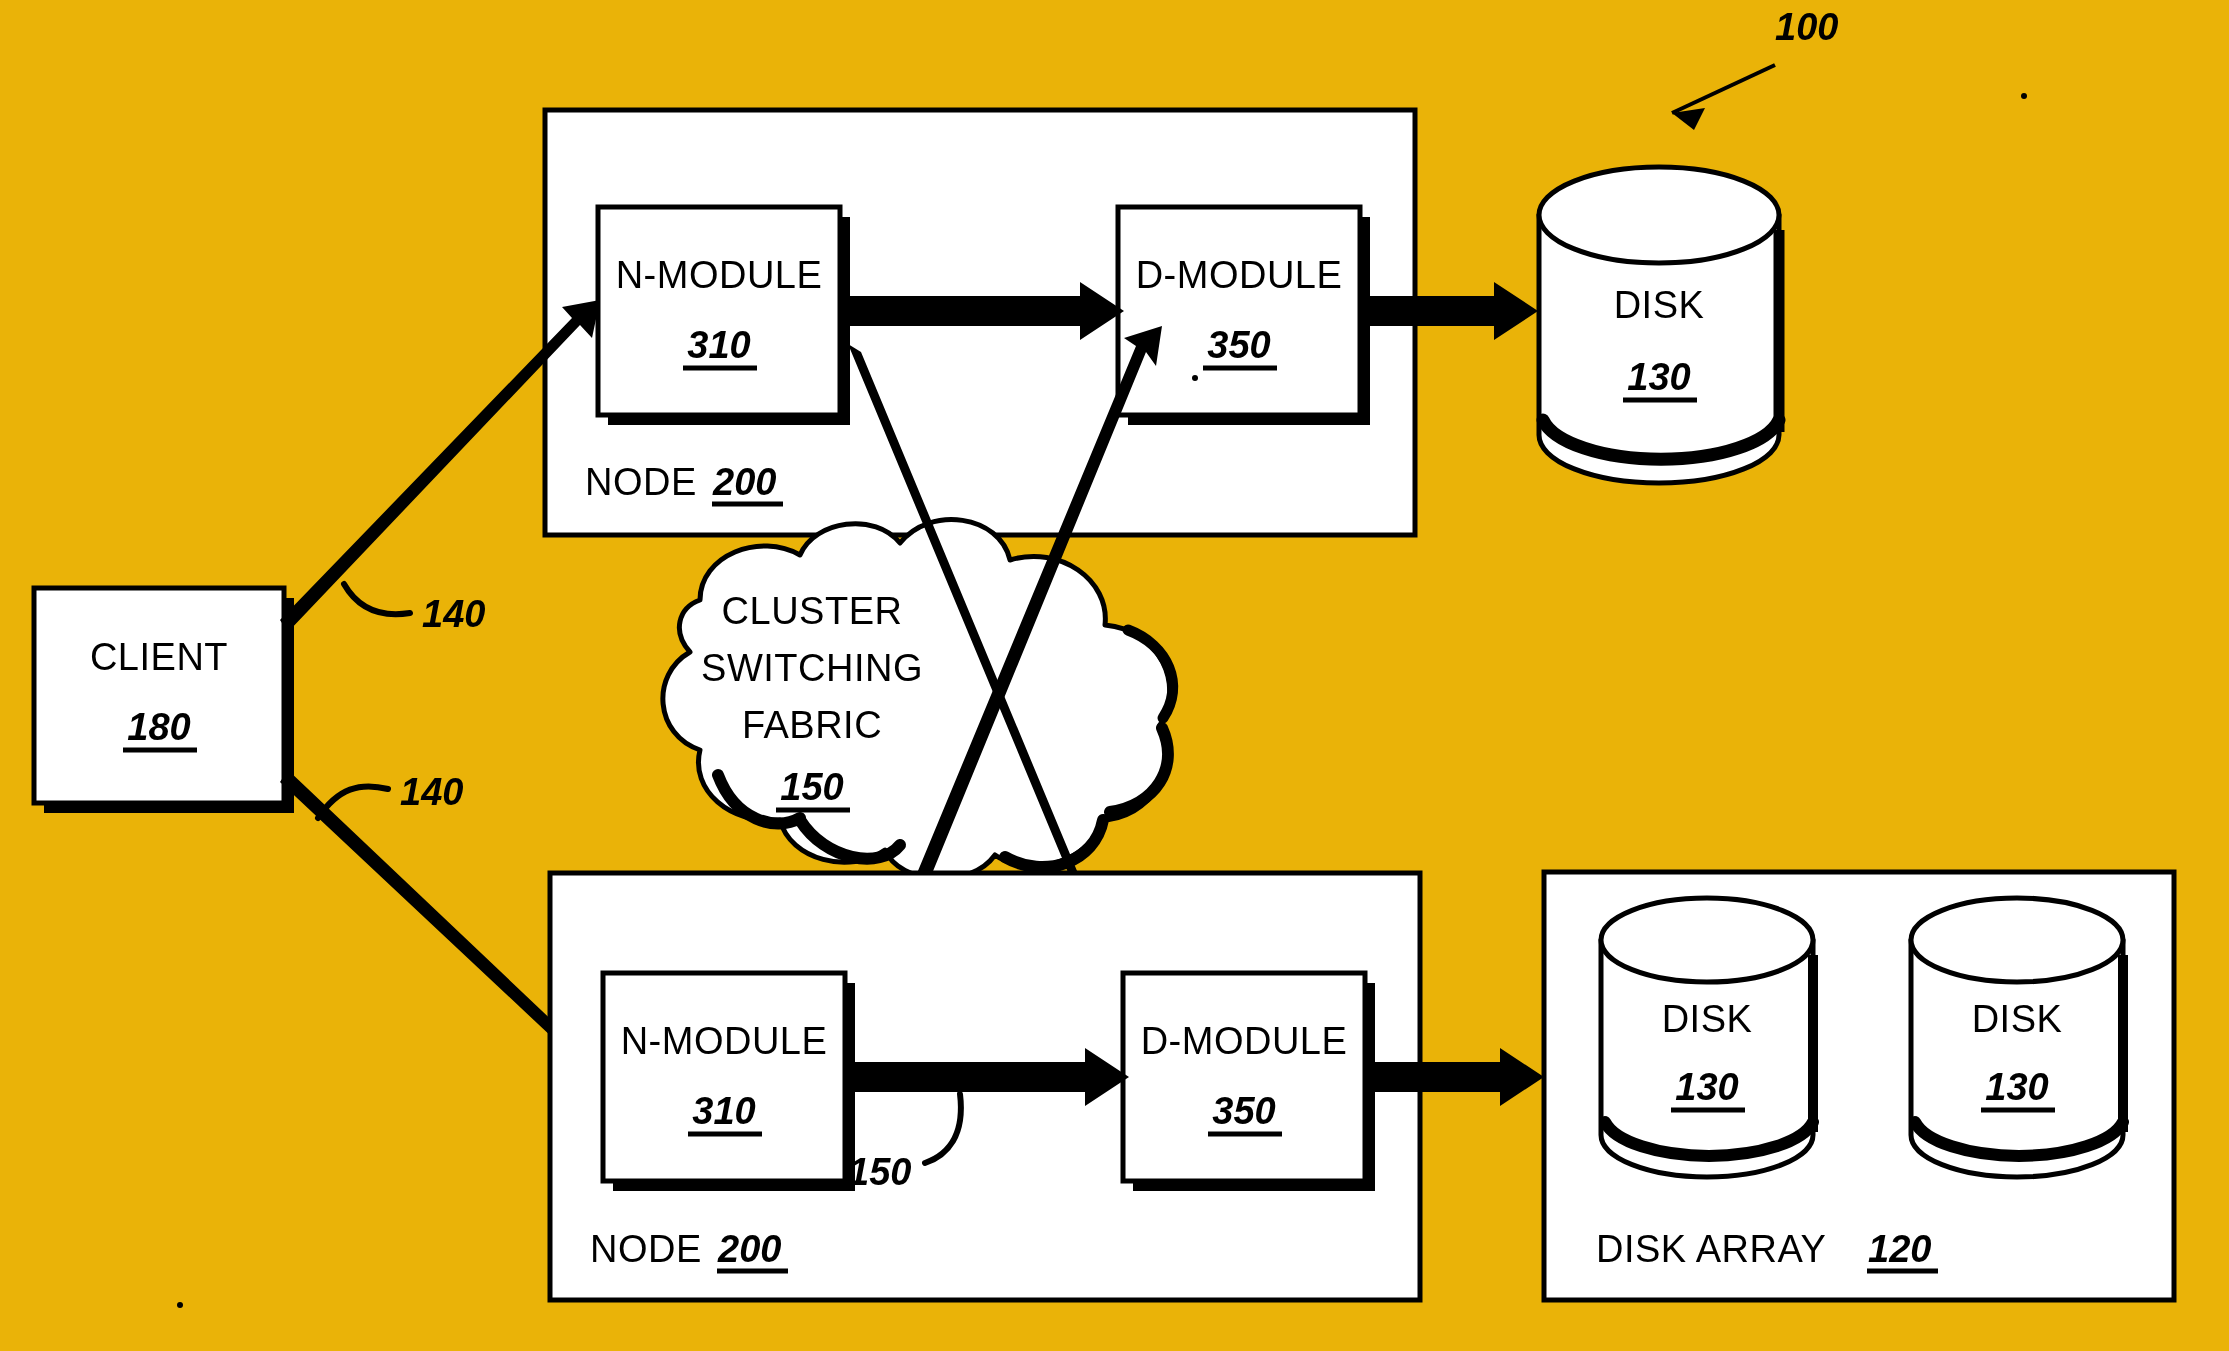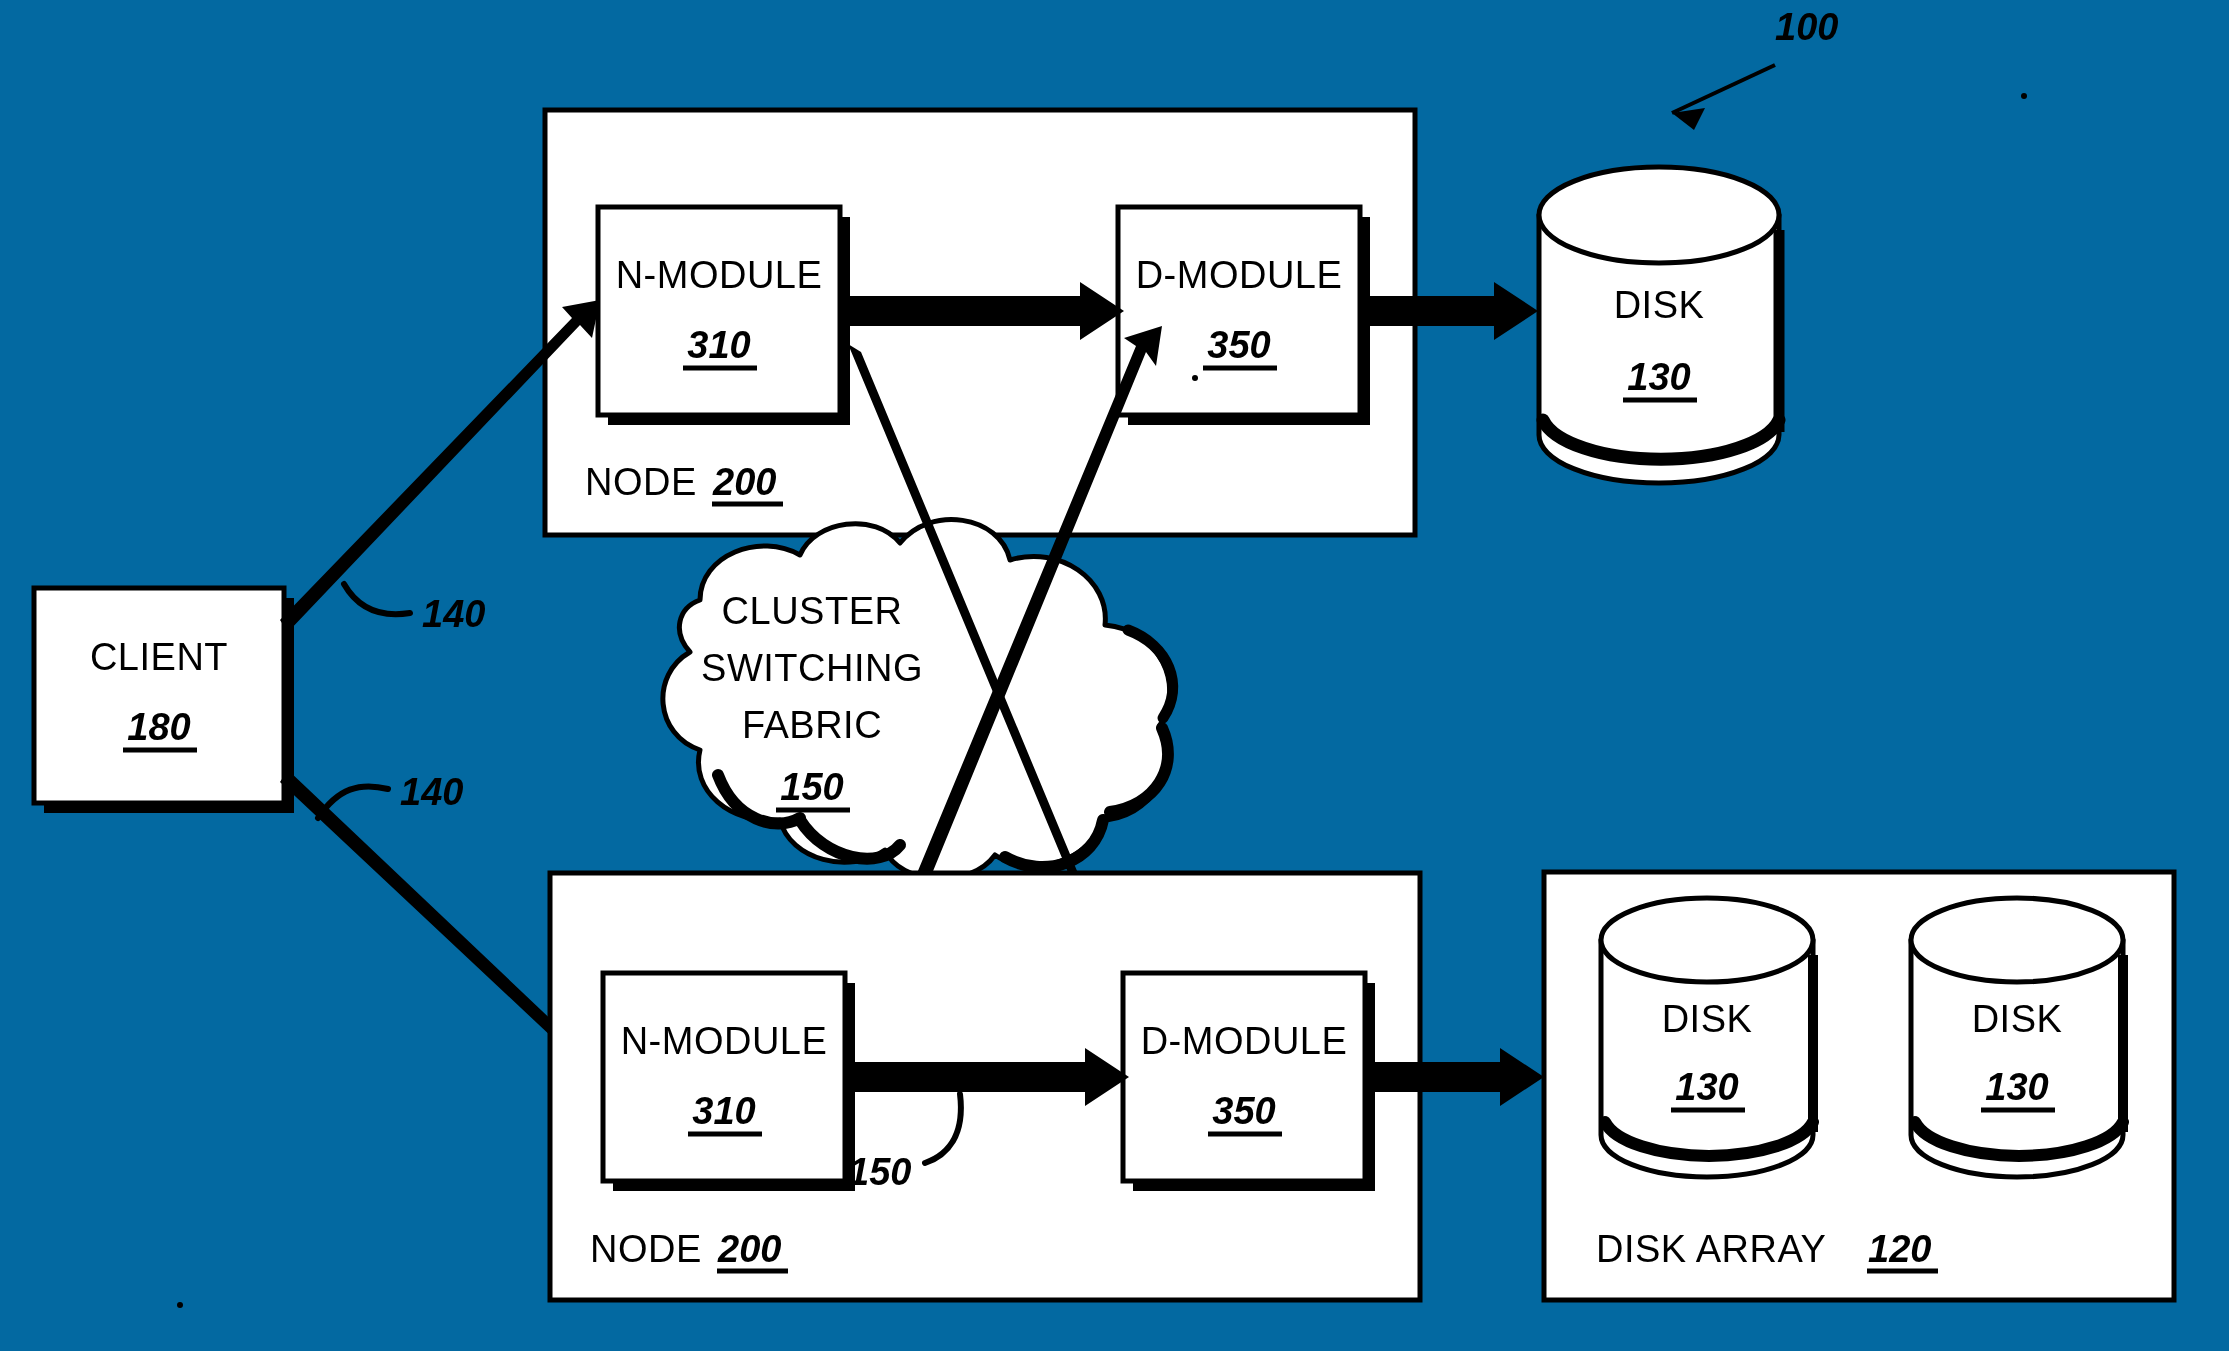--- a/index.html
+++ b/index.html
@@ -8,21 +8,21 @@
     padding: 0;
     background: #ffffff;
   }
   body {
     font-family: "Liberation Sans", sans-serif;
   }
   #figure {
     position: relative;
     width: 2229px;
     height: 1351px;
-    background: #0369a1;
+    background: #eab308;
     overflow: hidden;
   }
   #figure svg {
     position: absolute;
     left: 0;
     top: 0;
     width: 2229px;
     height: 1351px;
   }
   .lbl {

